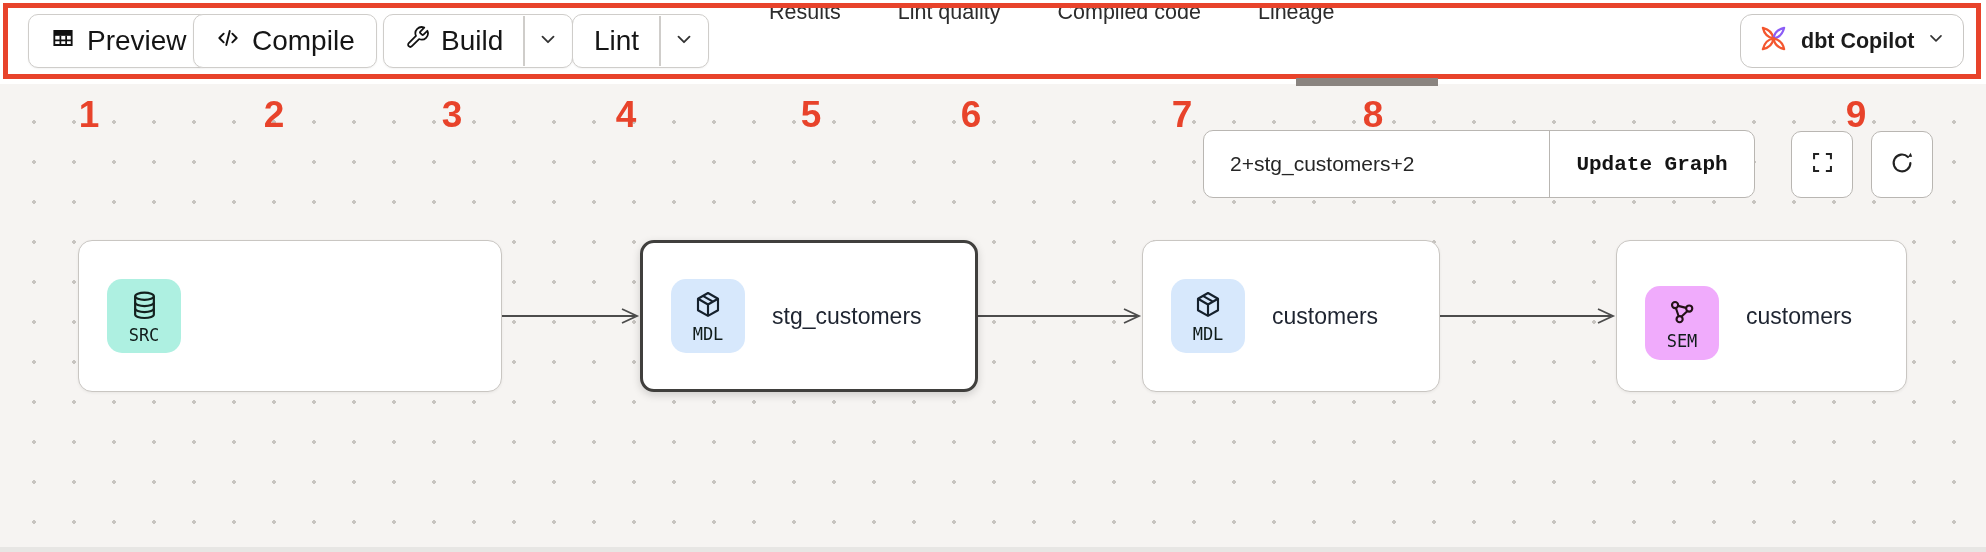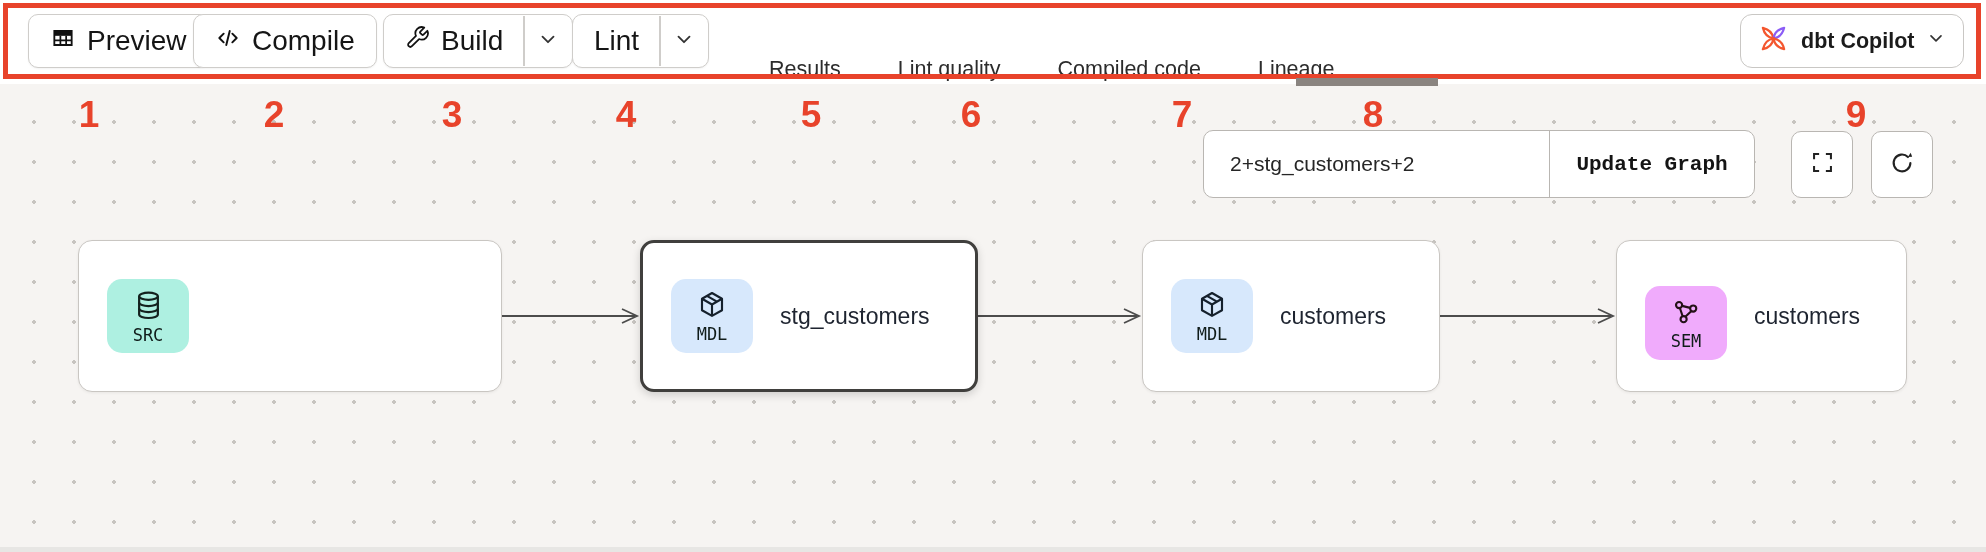--- a/index.html
+++ b/index.html
@@ -32,21 +32,21 @@
     display:inline-flex;align-items:center;gap:11px;padding:0 21px;
     font-size:28px;color:#151515;box-shadow:0 1px 2px rgba(0,0,0,.05);
     cursor:pointer;z-index:10;
   }
   .split{padding:1px;gap:0;}
   .split .main{display:inline-flex;align-items:center;gap:11px;padding:0 20px;height:100%;}
   .split .divider{width:1.5px;height:100%;background:#cfcdca;}
   .split .chev{width:46px;height:100%;display:flex;align-items:center;justify-content:center;}
   .tabs{
     position:absolute;left:769px;top:0;height:82px;display:flex;gap:57px;
-    align-items:flex-end;z-index:10;
+    align-items:flex-start;z-index:10;
   }
   .tab{font-size:21.5px;color:#2c2c2c;cursor:pointer;white-space:nowrap;}
   .copilot{
     position:absolute;left:1740px;top:14px;height:54px;min-width:210px;
     background:#fff;border:1.5px solid #c9c7c4;border-radius:12px;
     display:inline-flex;align-items:center;gap:12px;padding:0 17px;
     font-size:21.5px;font-weight:700;color:#1b1b1b;cursor:pointer;z-index:10;text-align:center;
   }
   
   .step-num{
@@ -76,21 +76,21 @@
   }
   
   .node{
     position:absolute;top:240px;height:152px;background:#fff;
     border:1.5px solid #c9c6c2;border-radius:14px;
     display:flex;align-items:center;box-shadow:0 1px 3px rgba(0,0,0,.06);
     cursor:pointer;z-index:5;
   }
   .node.selected{border:3px solid #403f3d;box-shadow:0 3px 8px rgba(0,0,0,.16);}
   .badge{
-    width:82px;height:74px;border-radius:15px;margin-left:28px;flex:0 0 auto;
+    width:74px;height:74px;border-radius:15px;margin-left:28px;flex:0 0 auto;
     display:flex;flex-direction:column;align-items:center;justify-content:center;gap:1px;
   }
   .badge .blabel{
     font-family:"DejaVu Sans Mono",monospace;font-size:17px;color:#101c1a;line-height:1;
   }
   .node-title{margin-left:27px;font-size:23px;color:#1e2430;white-space:nowrap;}
   .edges{position:absolute;left:0;top:0;width:1986px;height:552px;z-index:3;pointer-events:none;}
 </style>
 </head>
 <body>

